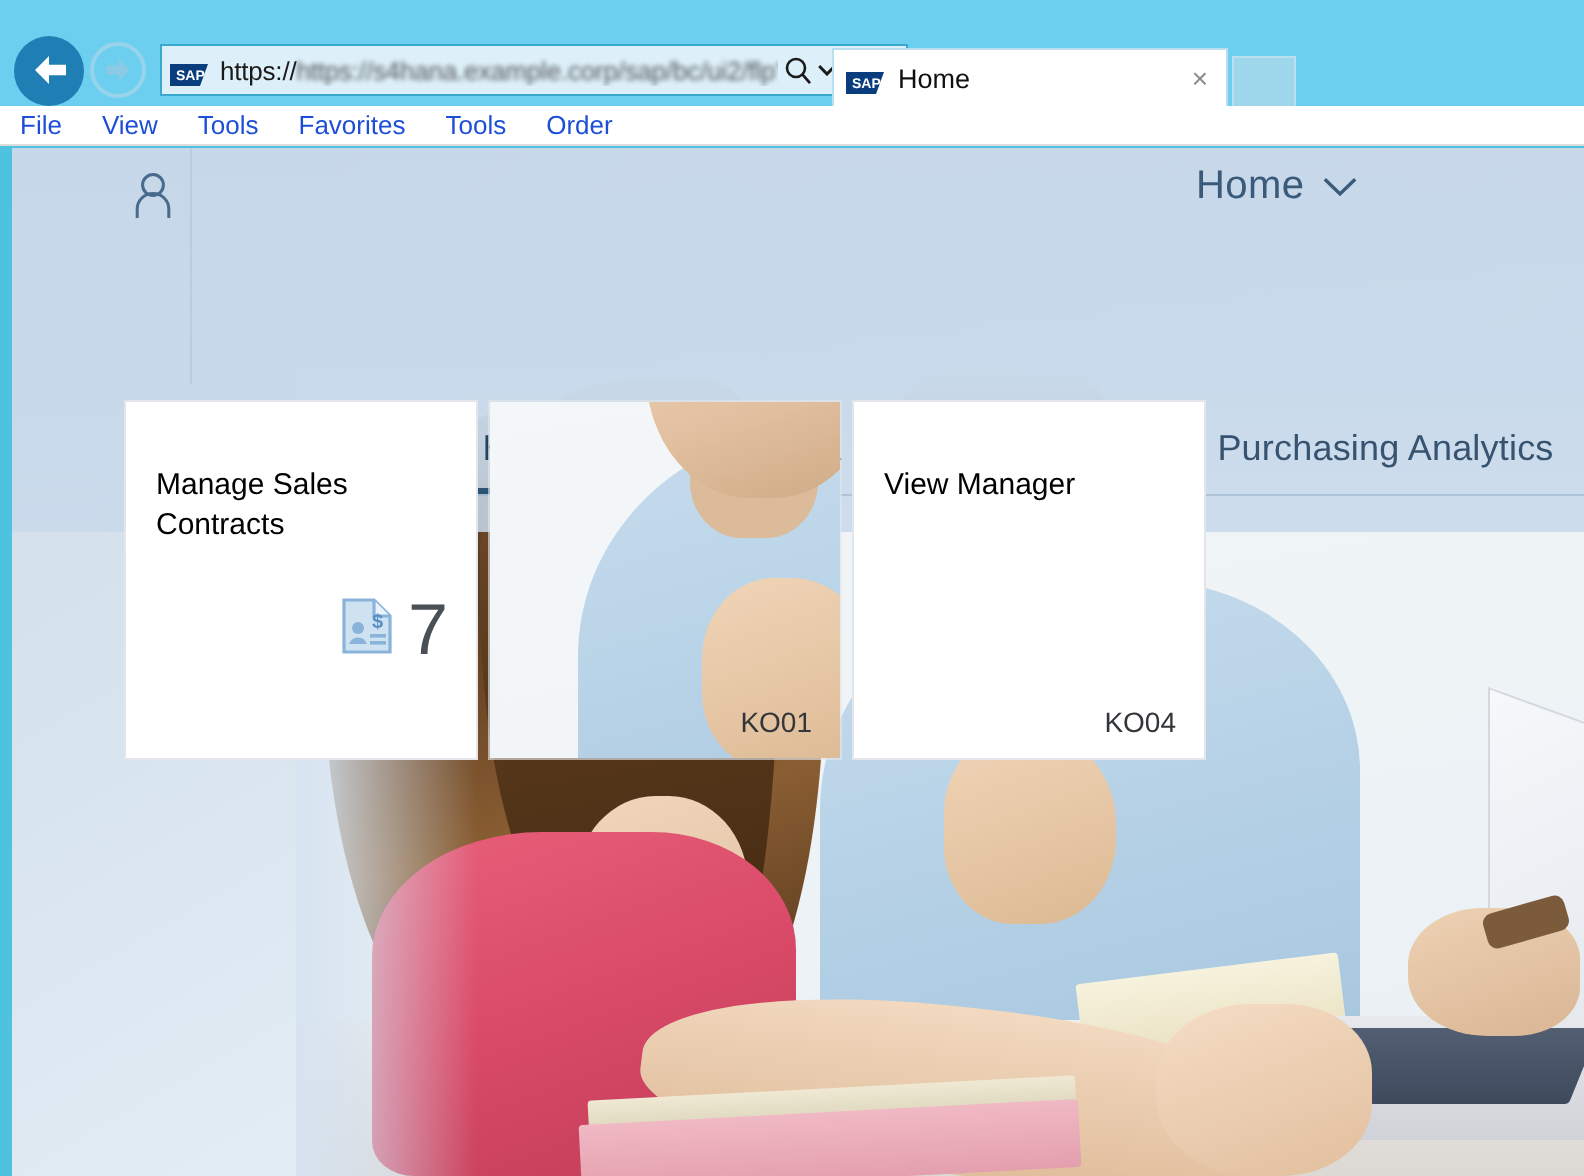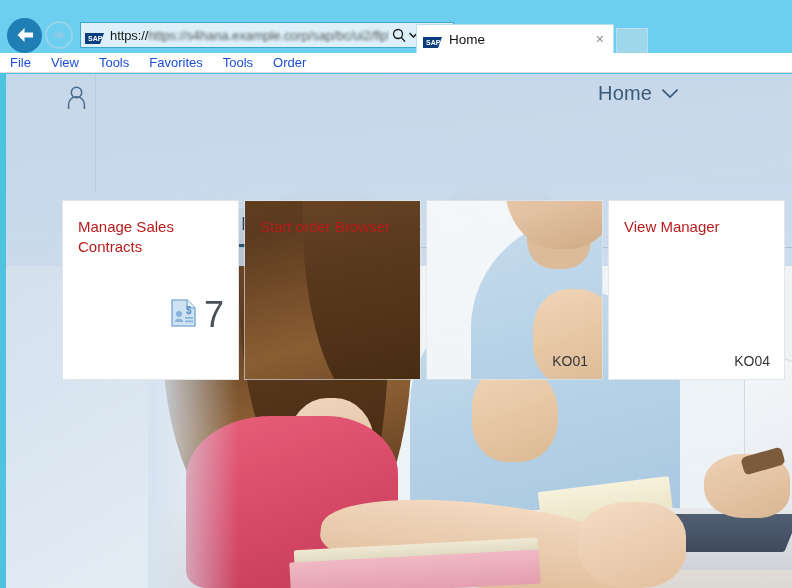--- a/index.html
+++ b/index.html
@@ -457,26 +457,27 @@
     border: 1px solid #e2e6ea;
     padding: 16px 15px 12px 15px;
     cursor: pointer;
     overflow: hidden;
     flex: none;
   }
   .tile.transparent { background: rgba(255,255,255,0.0); border-color: rgba(226,230,234,0.65); }
   .tile-title {
     font-size: 15px;
     line-height: 20px;
-    color: #b91c1c;
+    color: #000000;
     font-weight: 400;
     max-height: 42px;
     overflow: hidden;
     position: relative;
     z-index: 3;
+    margin-top: 16px;
   }
   .tile-photo-window {
     position: absolute;
     inset: 0;
     z-index: 1;
     overflow: hidden;
   }
   .tile-footer-right {
     position: absolute;
     right: 14px; bottom: 10px;
@@ -665,32 +666,20 @@
               <path d="M3.6 23 a4.6 4.6 0 0 1 8.8 0 Z" fill="#89b3d9"></path>
               <text x="15" y="15" font-family="'Liberation Sans',sans-serif" font-size="10" font-weight="bold" fill="#5a8fc4">$</text>
               <rect x="14" y="18" width="8" height="1.8" fill="#89b3d9"></rect>
               <rect x="14" y="21.5" width="8" height="1.8" fill="#89b3d9"></rect>
             </svg>
           </span>
           <span class="tile-kpi-number">7</span>
         </div>
       </div>
 
-      <div class="tile transparent">
-        <div class="tile-photo-window">
-          <div class="frag" style="left:-34px; top:-94px;">
-            <div class="bg-wall" style="inset:0;background:linear-gradient(170deg,#f6f8f9 0%,#eef3f6 100%);"></div>
-            <div class="woman-hair" style="left:14px;top:16px;width:250px;height:330px;background:linear-gradient(165deg,#6d4726 0%,#5b3a1f 30%,#8a5e33 62%,#4d3018 100%);border-radius:50% 46% 26% 34% / 36% 40% 58% 60%;"></div>
-            <div class="woman-face" style="left:126px;top:30px;width:106px;height:136px;background:linear-gradient(160deg,#f4dac2 0%,#e8c6a8 65%,#d2a984 100%);border-radius:46% 46% 46% 46% / 54% 54% 46% 46%;"></div>
-            <div class="woman-hair-front" style="left:92px;top:6px;width:150px;height:300px;background:linear-gradient(170deg,#7d5430 0%,#5d3c20 40%,#43290f 100%);border-radius:50% 24% 18% 48% / 28% 30% 66% 64%;"></div>
-          </div>
-        </div>
-        <div class="tile-title">Start order Browser</div>
-        <div class="tile-footer-right"></div>
-      </div>
 
       <div class="tile transparent">
         <div class="tile-photo-window">
           <div class="frag" style="left:-218px; top:-94px;">
             <div class="bg-wall" style="inset:0;background:linear-gradient(170deg,#f6f8f9 0%,#eef3f6 100%);"></div>
             <div class="man-arm" style="left:348px;top:118px;width:126px;height:118px;background:linear-gradient(150deg,#e8c9a9 0%,#d8b48f 100%);border-radius:40% 46% 38% 46%;transform:rotate(-14deg);"></div>
             <div class="man-shirt" style="left:262px;top:106px;width:270px;height:250px;background:linear-gradient(165deg,#c8dced 0%,#b7d2e7 45%,#a6c6de 100%);border-radius:46% 40% 12% 14% / 46% 38% 10% 12%;"></div>
             <div class="man-neck" style="left:318px;top:92px;width:64px;height:70px;background:#dcbb9b;border-radius:40%;"></div>
             <div class="man-head" style="left:296px;top:2px;width:116px;height:140px;background:linear-gradient(160deg,#f0d6bc 0%,#e3c2a3 60%,#cfa983 100%);border-radius:48% 48% 45% 45% / 55% 55% 45% 45%;"></div>
 

